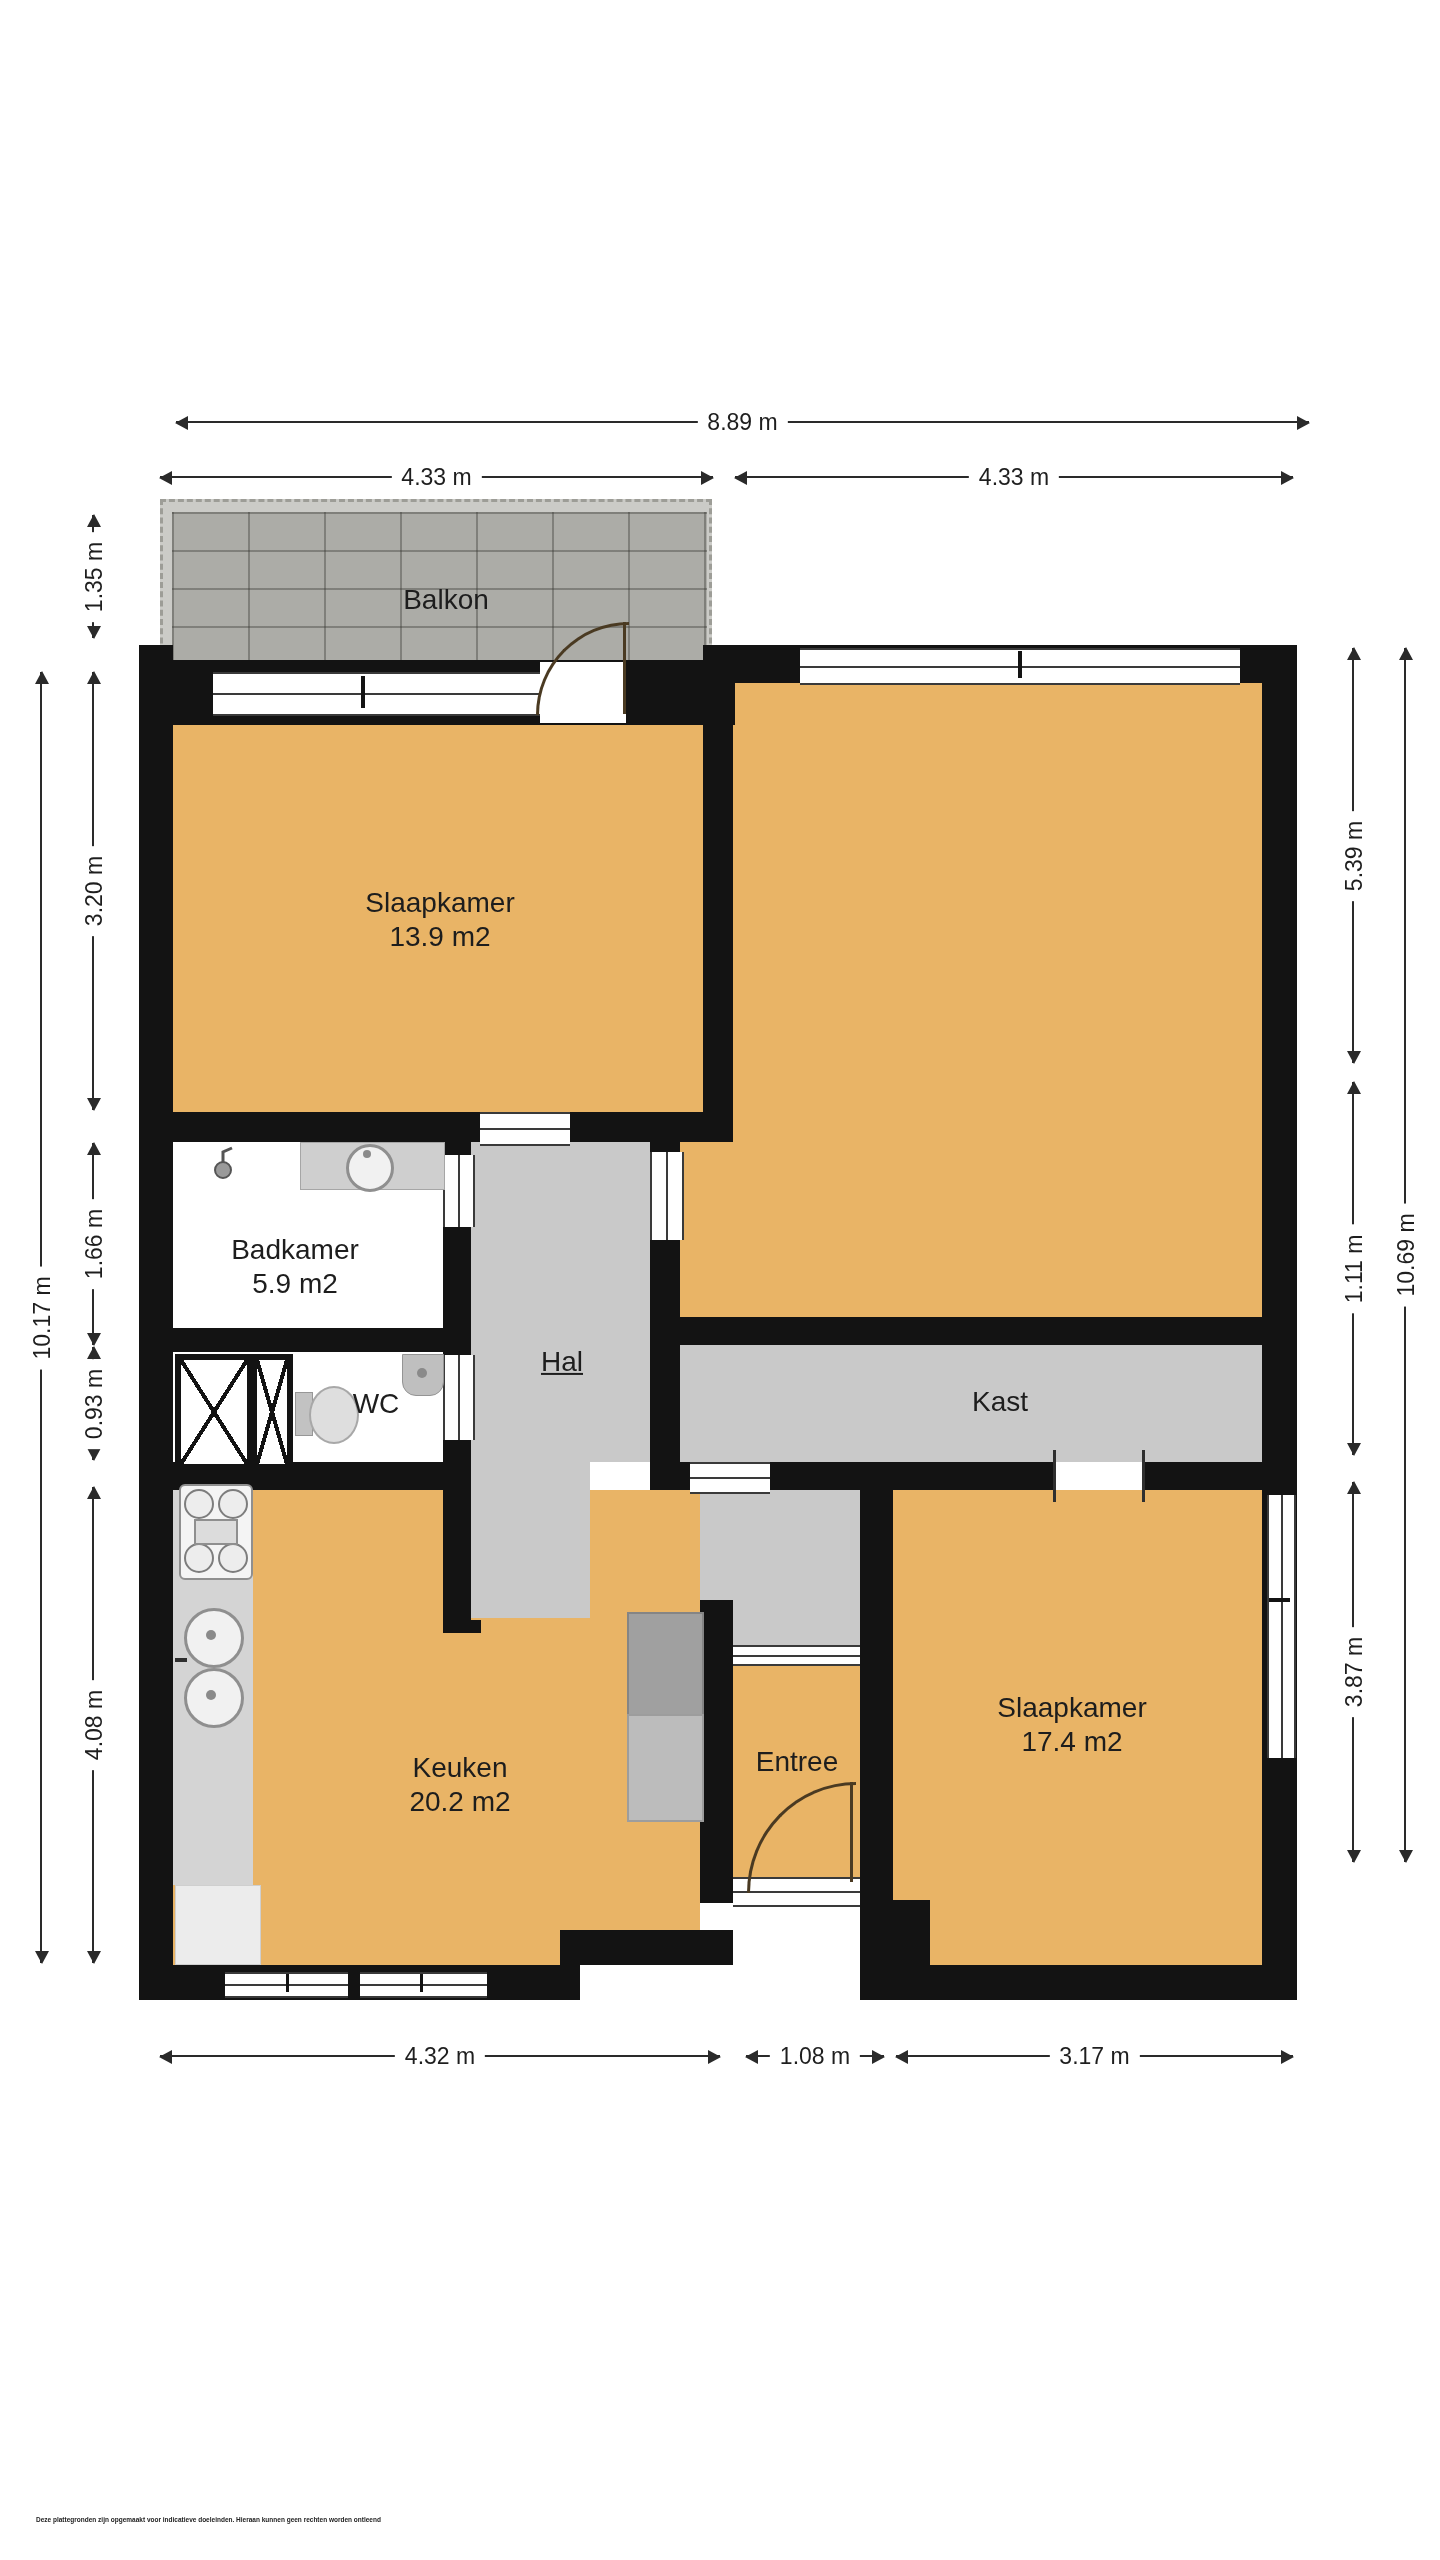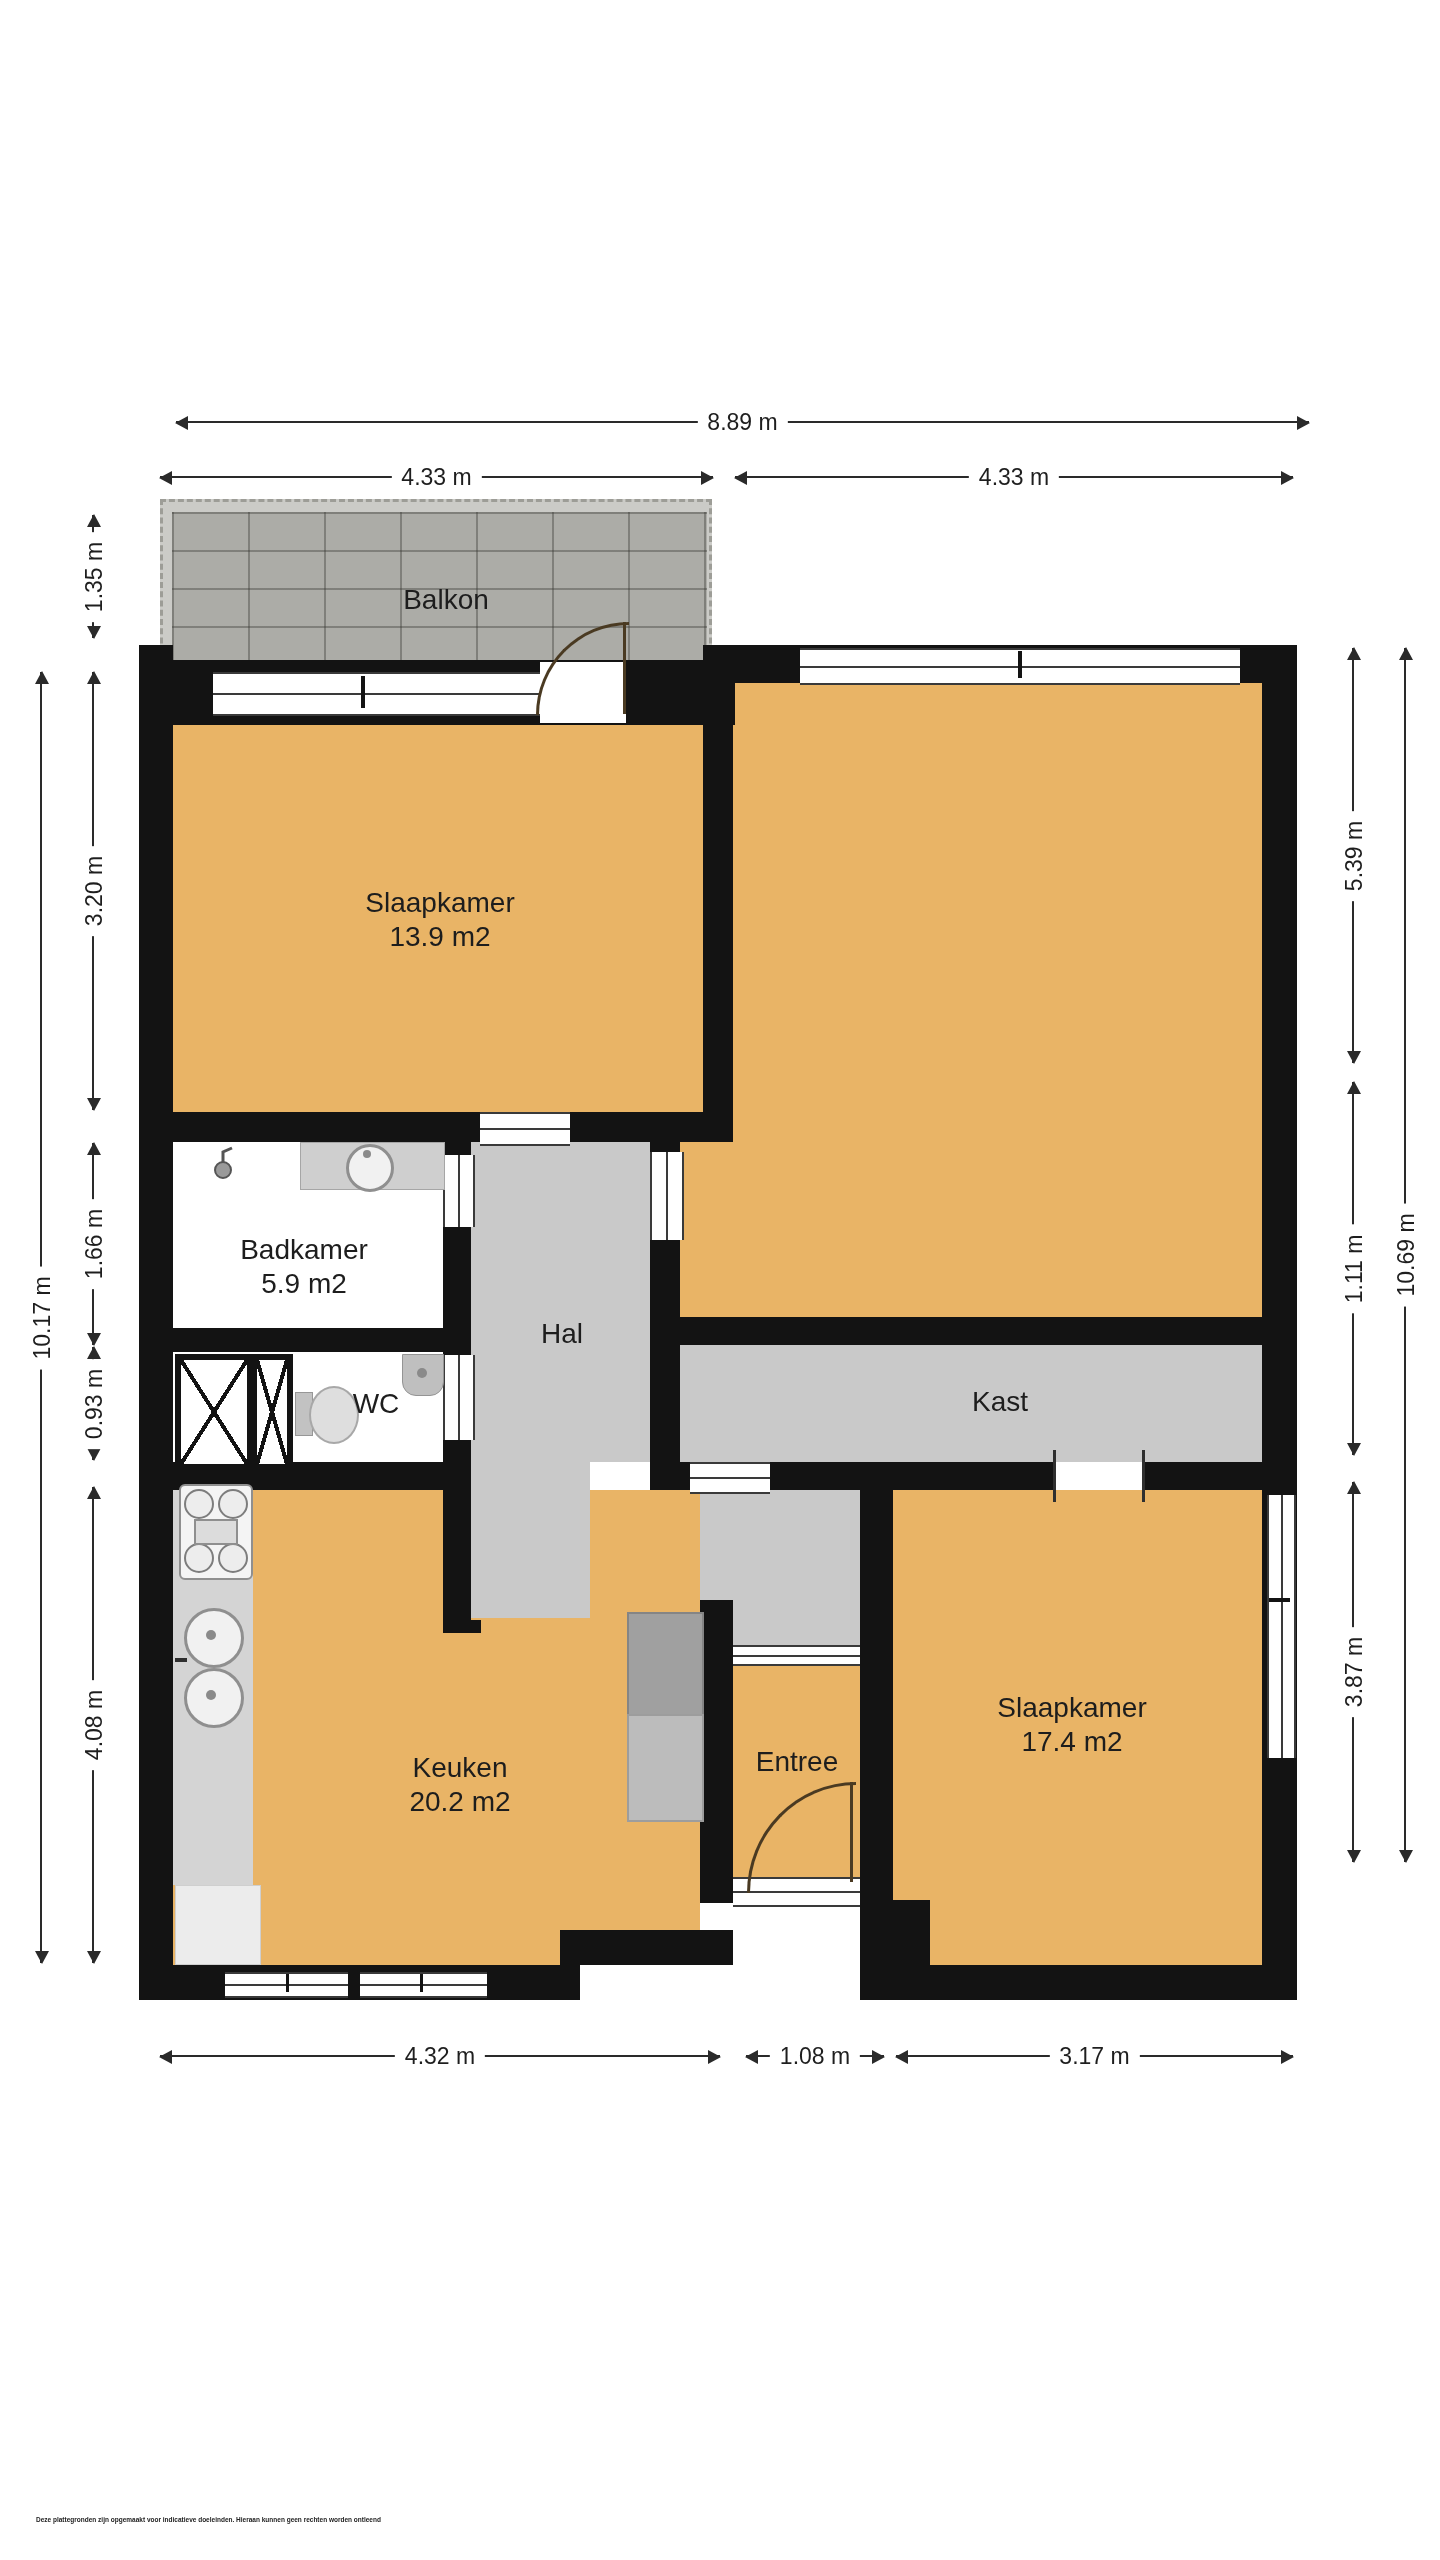--- a/index.html
+++ b/index.html
@@ -158,26 +158,26 @@
   <div class="tick" style="left:175px;top:1658px;width:12px;height:4px;"></div>
 
   <div class="abs" style="left:627px;top:1612px;width:73px;height:100px;background:#a0a0a0;border:2px solid #858585;"></div>
   <div class="abs" style="left:627px;top:1714px;width:73px;height:104px;background:#bcbcbc;border:2px solid #9d9d9d;"></div>
 
   <div class="room-label" style="left:446px;top:600px;">Balkon</div>
   <div class="room-label" style="left:440px;top:920px;">
     <div>Slaapkamer</div>
     <div>13.9 m2</div>
   </div>
-  <div class="room-label" style="left:304px;top:1267px;">
+  <div class="room-label" style="left:295px;top:1267px;">
     <div>Badkamer</div>
     <div>5.9 m2</div>
   </div>
   <div class="room-label" style="left:376px;top:1404px;">WC</div>
-  <div class="room-label" style="left:562px;top:1334px;">Hal</div>
+  <div class="room-label" style="left:562px;top:1362px;text-decoration:underline;">Hal</div>
   <div class="room-label" style="left:1000px;top:1402px;">Kast</div>
   <div class="room-label" style="left:460px;top:1785px;">
     <div>Keuken</div>
     <div>20.2 m2</div>
   </div>
   <div class="room-label" style="left:797px;top:1762px;">Entree</div>
   <div class="room-label" style="left:1072px;top:1725px;">
     <div>Slaapkamer</div>
     <div>17.4 m2</div>
   </div>

